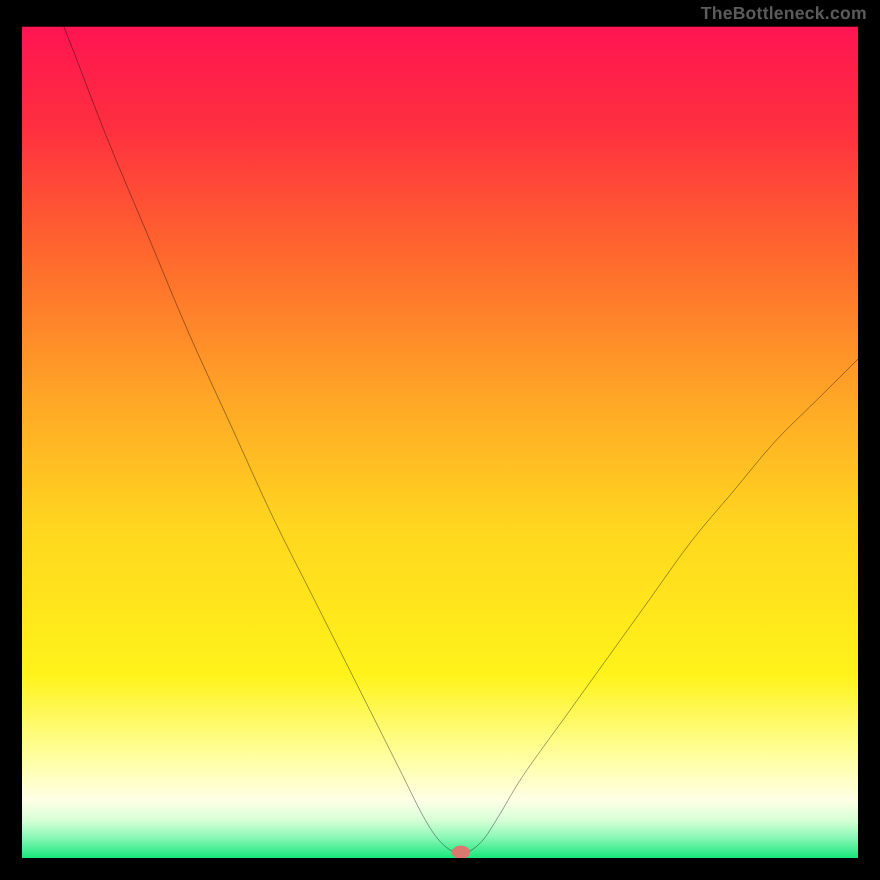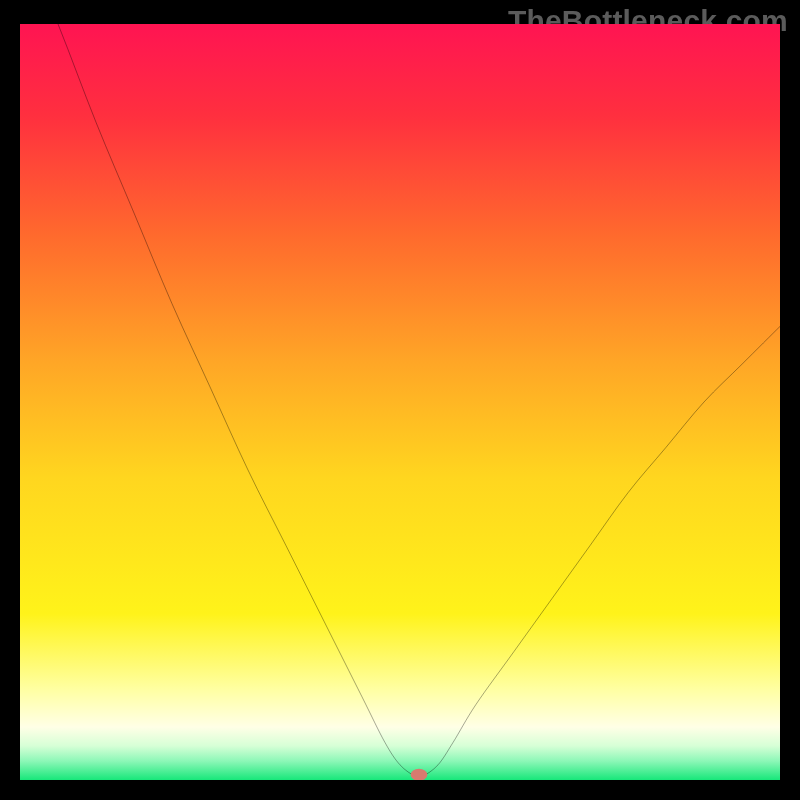--- a/index.html
+++ b/index.html
@@ -15,21 +15,21 @@
     position: relative;
     width: 800px;
     height: 800px;
     background: #000;
   }
   .watermark {
     position: absolute;
     top: 4px;
     right: 12px;
     color: #5b5b5b;
-    font-size: 30px;
+    font-size: 16px;
     font-weight: 600;
     letter-spacing: 0.2px;
     user-select: none;
     text-align: right;
   }
   .plot {
     position: absolute;
     left: 20px;
     top: 24px;
     width: 760px;

